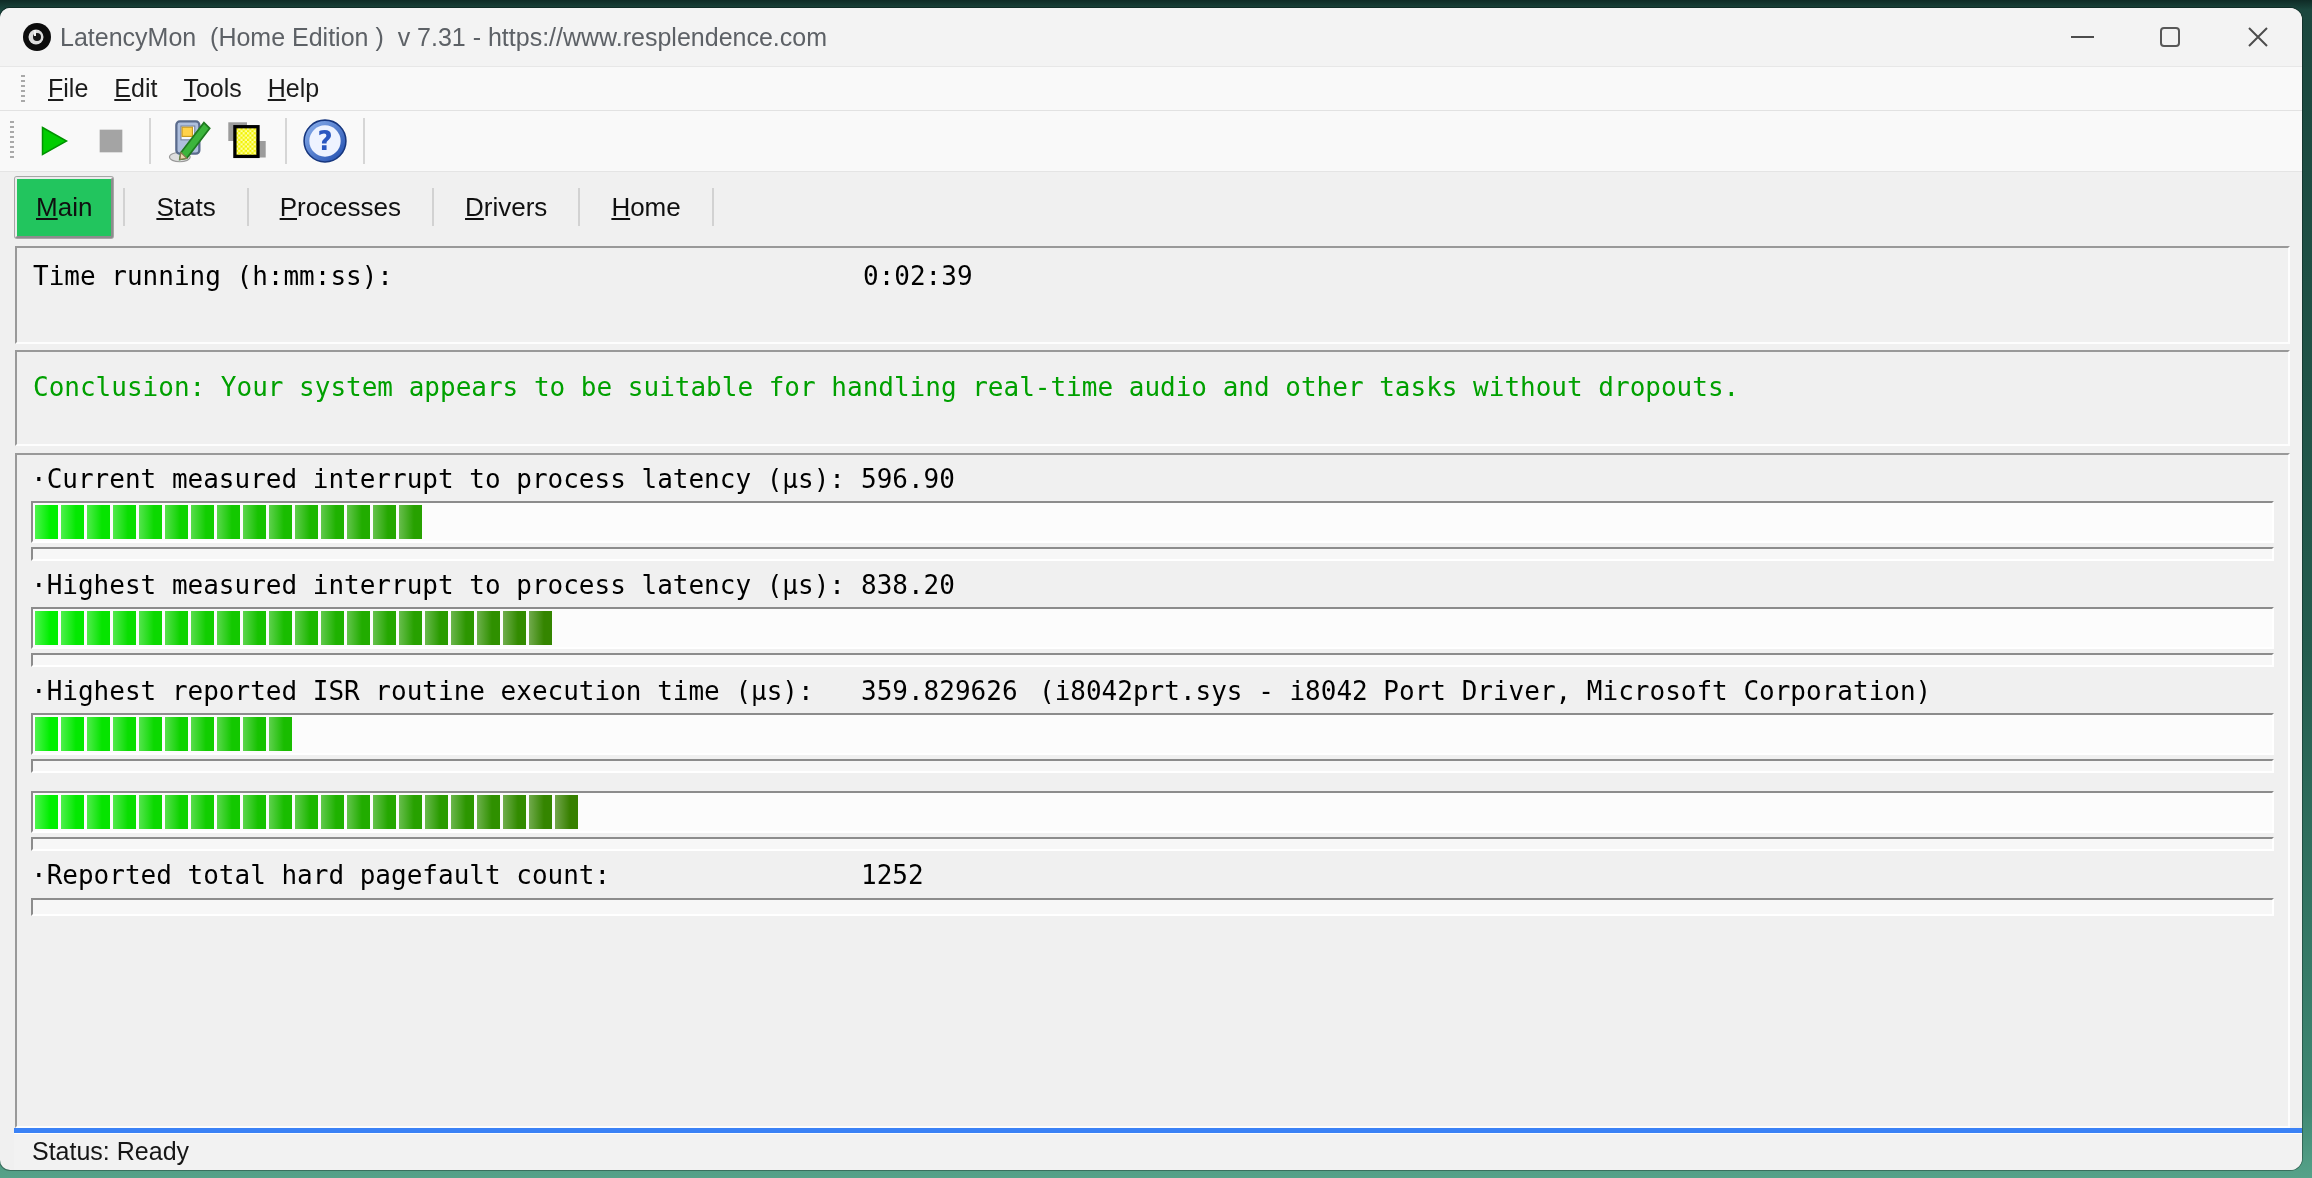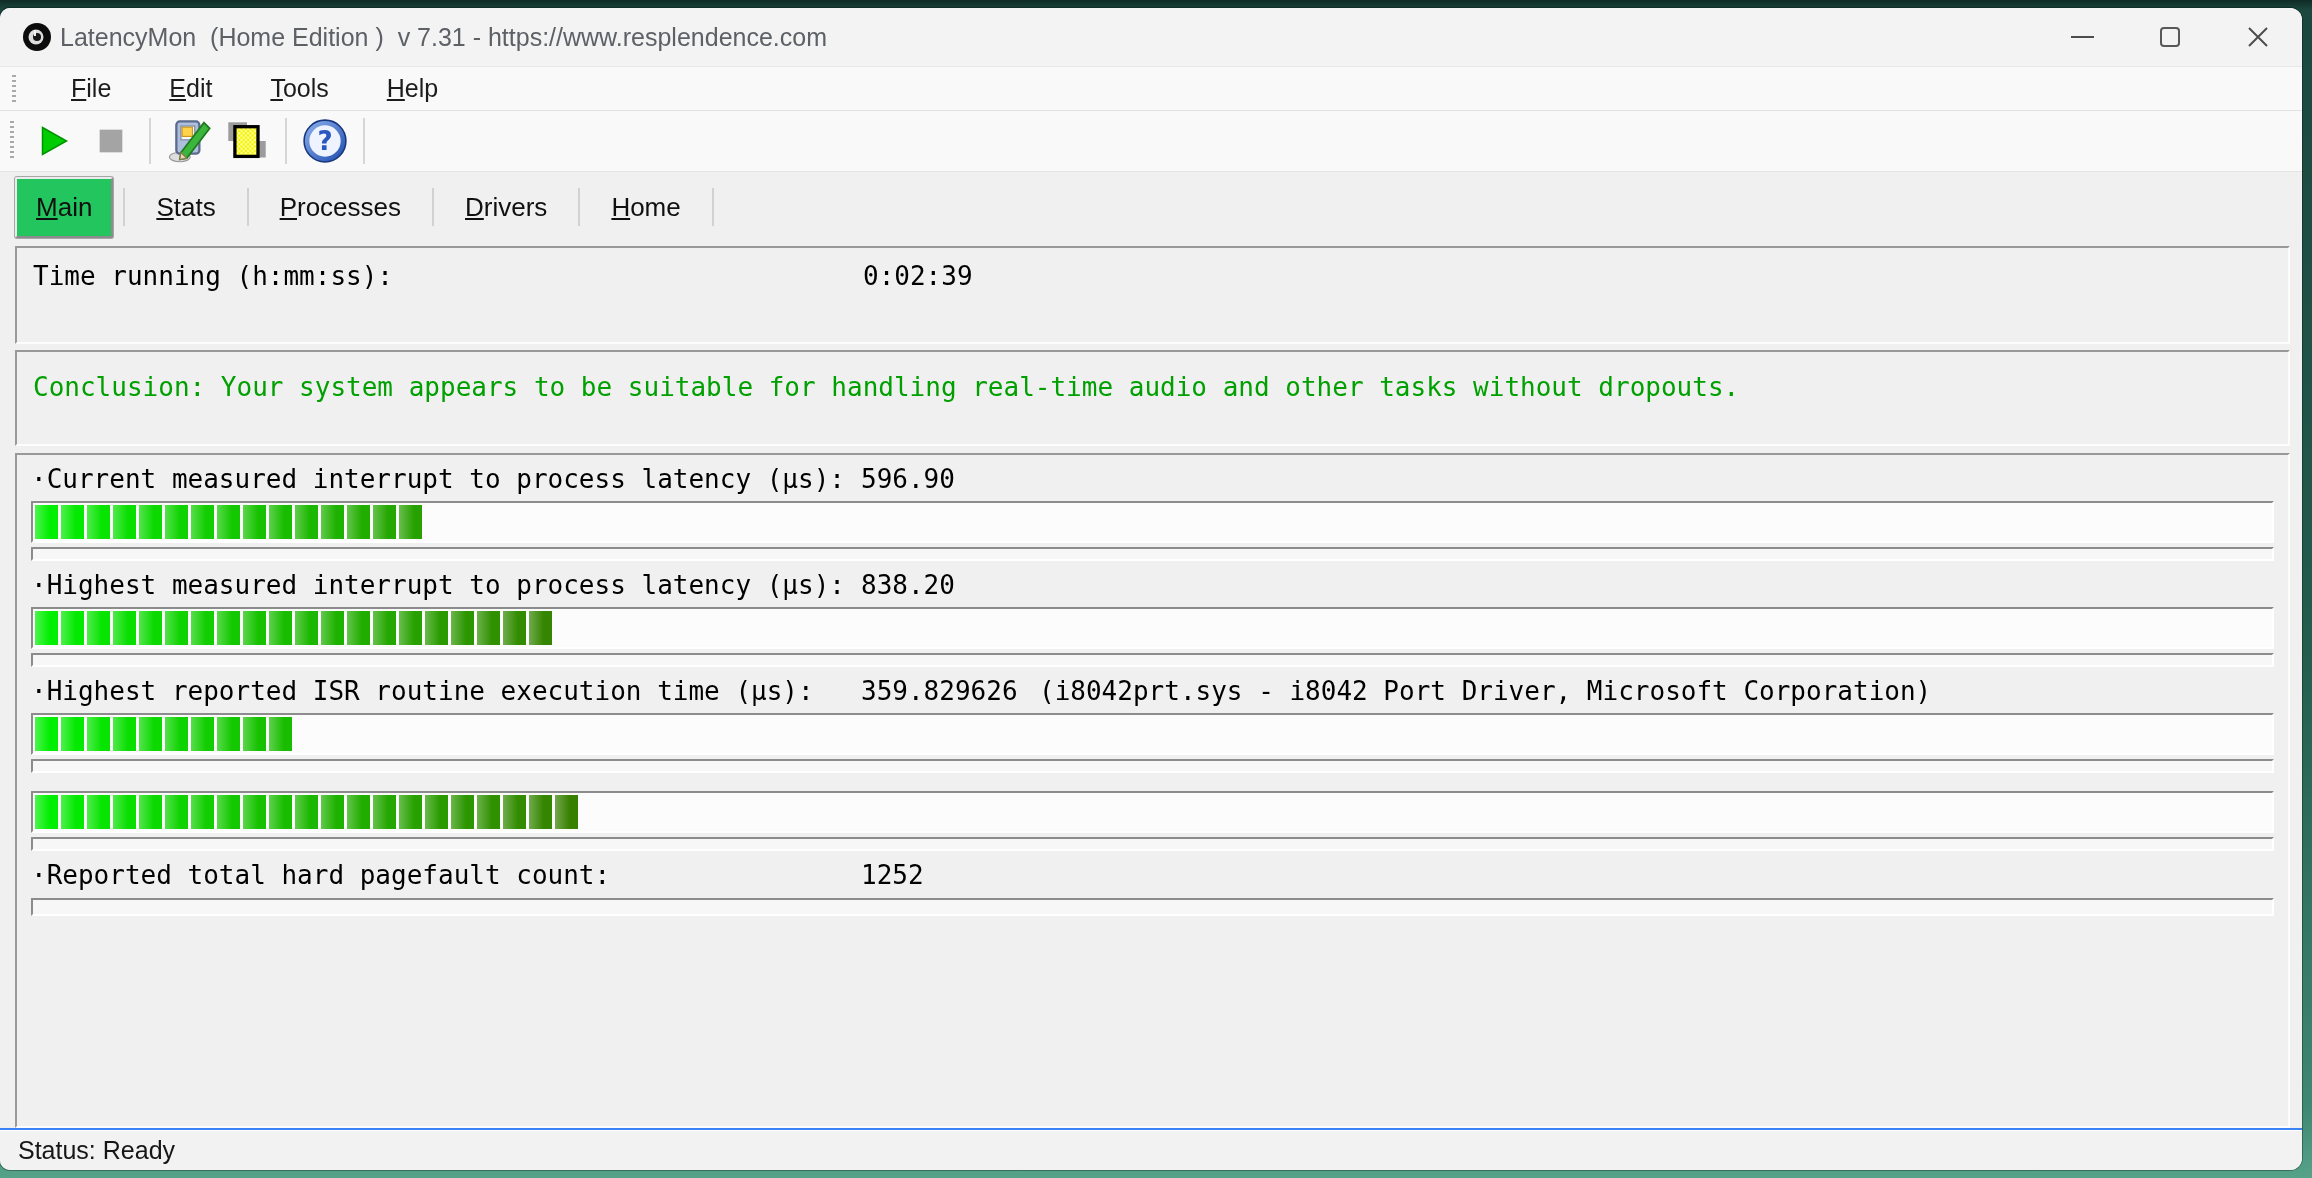--- a/index.html
+++ b/index.html
@@ -20,21 +20,21 @@
   
   .titlebar { height:58px; flex:none; background:#f3f3f3; display:flex; align-items:center; padding-left:22px; }
   .app-icon { width:30px; height:30px; flex:none; }
   .title-text { margin-left:8px; font-size:25px; color:#5d6166; white-space:pre; }
   .win-controls { margin-left:auto; display:flex; height:100%; }
   .wbtn { width:88px; height:100%; display:flex; align-items:center; justify-content:center; }
   .glyph-min { width:23px; height:2px; background:#4c4c4c; display:block; }
   .glyph-max { width:20px; height:20px; border:2px solid #585858; border-radius:4px; display:block; }
 
   
-  .menubar { height:44px; flex:none; background:#f9f9f9; border-top:1px solid #e7e7e7; display:flex; align-items:center; padding-left:8px;gap:32px; }
+  .menubar { height:44px; flex:none; background:#f9f9f9; border-top:1px solid #e7e7e7; display:flex; align-items:center; padding-left:17px; }
   .grip { width:4px; height:28px; margin:0 10px 0 4px; flex:none;
           background:repeating-linear-gradient(to bottom,#a9a9a9 0 2px,transparent 2px 5px); }
   .menu-item { font-size:25px; color:#1c1c1c; padding:0 13px; display:inline-block; }
   .accel { display:inline-block; }
   .accel::first-letter { text-decoration:underline; }
 
   
   .toolbar { height:62px; flex:none; background:#f9f9f9; border-top:1px solid #e2e2e2; border-bottom:1px solid #e4e4e4;
              display:flex; align-items:center; padding-left:6px; }
   .toolbar .grip { height:40px; }
@@ -63,23 +63,23 @@
   .metric-row { padding-top:10px; }
   .metric-row .mono-line { line-height:28px; }
   .main-trough { margin-top:8px; height:42px; border:2px solid; border-color:#8c8c8c #fff #fff #8c8c8c;
                  background:#fcfcfc; padding:2px 2px; }
   .seg-wrap { display:flex; gap:3px; height:100%; }
   .seg { width:23px; height:100%; flex:none; }
   .thin-trough { margin-top:4px; height:14px; border:2px solid; border-color:#8c8c8c #fff #fff #8c8c8c; background:#f7f7f7; }
   .metric-row.pf .thin-trough { height:18px; margin-top:9px; }
 
   
-  .statusbar { height:42px; flex:none; background:#f2f2f2; border-top:2px solid #3b82f6;
+  .statusbar { height:42px; flex:none; background:#f2f2f2; border-top:5px solid #3b82f6;
                box-shadow:inset 0 1px 0 #ffffff; display:flex; align-items:center; padding-left:18px;
-               font-size:25px; color:#161616; }
+               font-size:25px; color:#161616;margin-left:14px; }
 </style>
 </head>
 <body>
 
 <div class="desktop">
   <div class="window">
 
     <div class="titlebar">
       <svg class="app-icon" viewBox="0 0 30 30">
         <circle cx="15" cy="15" r="14" fill="#0c0c0c"></circle>

